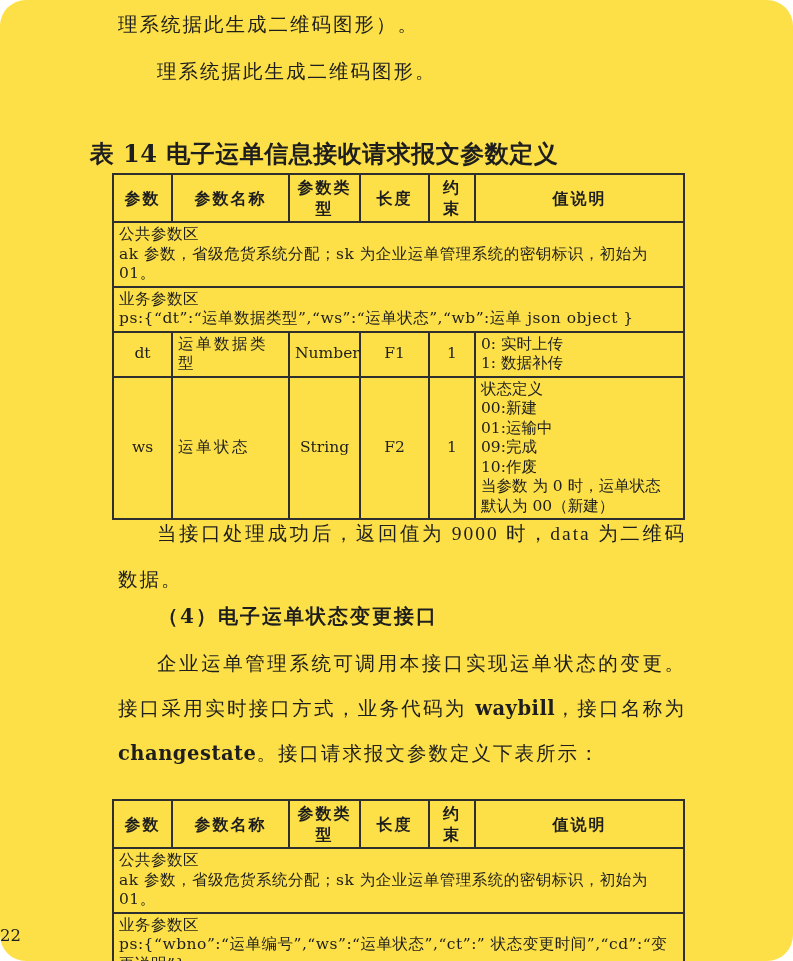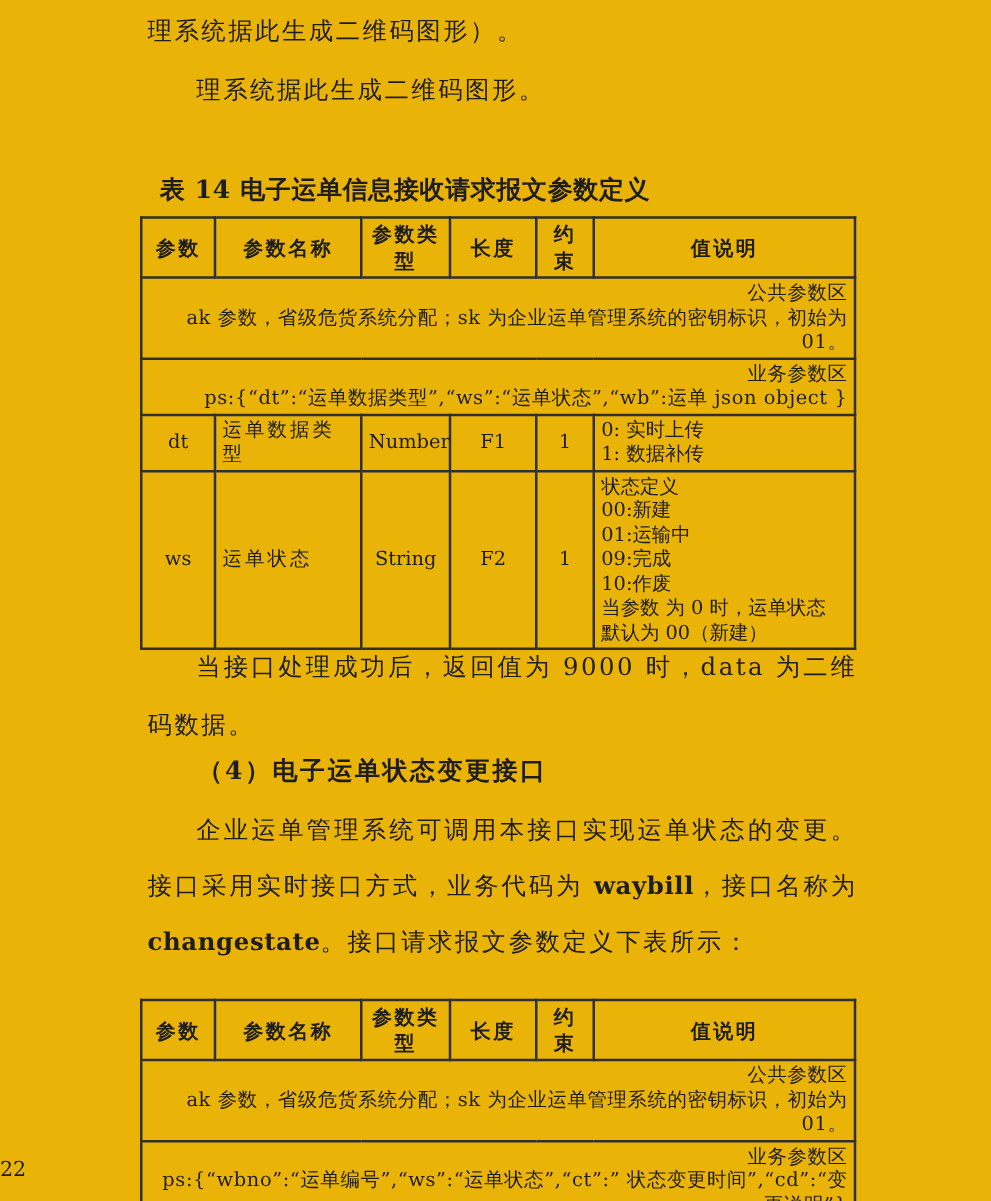--- a/index.html
+++ b/index.html
@@ -4,36 +4,36 @@
 <style>
   * { margin: 0; padding: 0; box-sizing: border-box; }
   html, body { background: #ffffff; }
   body {
     width: 793px; height: 961px;
     font-family: "DejaVu Serif", "Liberation Serif", serif;
     color: #1e1e1e;
     position: relative;
     overflow: hidden;
   }
-  .page { position: relative; width: 793px; height: 961px; background: #eab308; }
+  .page { position: relative; width: 793px; height: 961px; background: #fde047; border-radius: 26px; }
 
   .body-text {
     font-size: 19.5px;
     letter-spacing: 2px;
     line-height: 46px;
     text-align: justify;
   }
   .indent { text-indent: 2em; }
 
   .line1 { position: absolute; top: 2px; left: 118px; width: 568px; }
   .line2 { position: absolute; top: 49px; left: 118px; width: 568px; }
 
   .caption {
     position: absolute; left: 0; width: 648px;
-    text-align: center; font-weight: bold; font-size: 20px; letter-spacing: 0.5px;
+    text-align: center; font-weight: bold; font-size: 24px; letter-spacing: 0.5px;
   }
   .caption14 { top: 138px; }
   .caption15 { top: 767px; }
 
   table.ptable {
     position: absolute; left: 112px;
     width: 571px;
     border-collapse: collapse;
     table-layout: fixed;
     font-size: 15.5px;
@@ -52,23 +52,23 @@
   }
   .tr-head { height: 45px; }
   .tr-full { height: 45px; }
   .tr-dt   { height: 45px; }
   .tr-ws   { height: 140px; }
   .tr-wb   { height: 26px; }
   .t15 .tr-full2 { height: 42px; }
   .cell-center { text-align: center; margin-top: 12px; }
   .cell-name { text-align: left; letter-spacing: 2.5px; }
   .cell-value { text-align: left; }
-  .fullcell { text-align: right; letter-spacing: 0.5px; line-height: 20.5px; }
+  .fullcell { text-align: left; letter-spacing: 0.5px; line-height: 20.5px; }
 
-  .after14 { position: absolute; top: 511px; left: 118px; width: 568px; }
+  .after14 { position: absolute; top: 511px; left: 118px; width: 568px; font-family: Liberation Serif, serif; }
   .heading4 {
     position: absolute; top: 599px; left: 118px; width: 568px;
     font-size: 20px; font-weight: bold; letter-spacing: 2px; text-indent: 2em;
     line-height: 34px;
   }
   .para4 { position: absolute; top: 641px; left: 118px; width: 568px; line-height: 45px; }
   .para4 b { letter-spacing: 0.5px; }
 
   .pagenum {
     position: absolute; top: 926px; left: 0; width: 793px;

